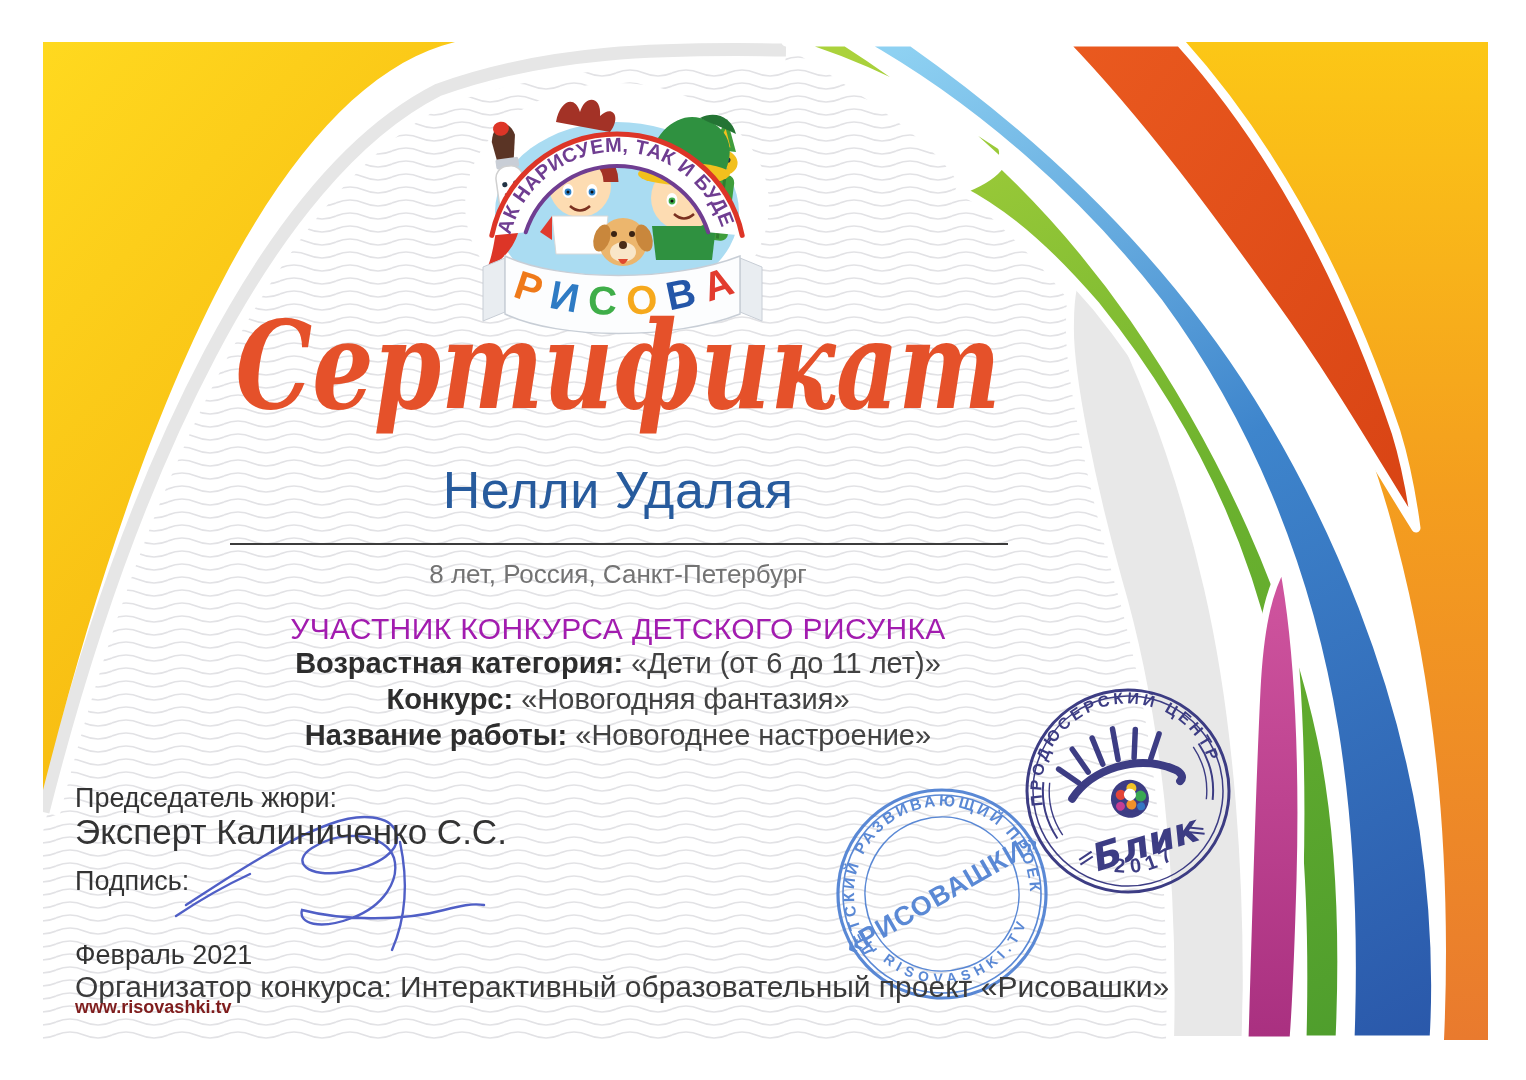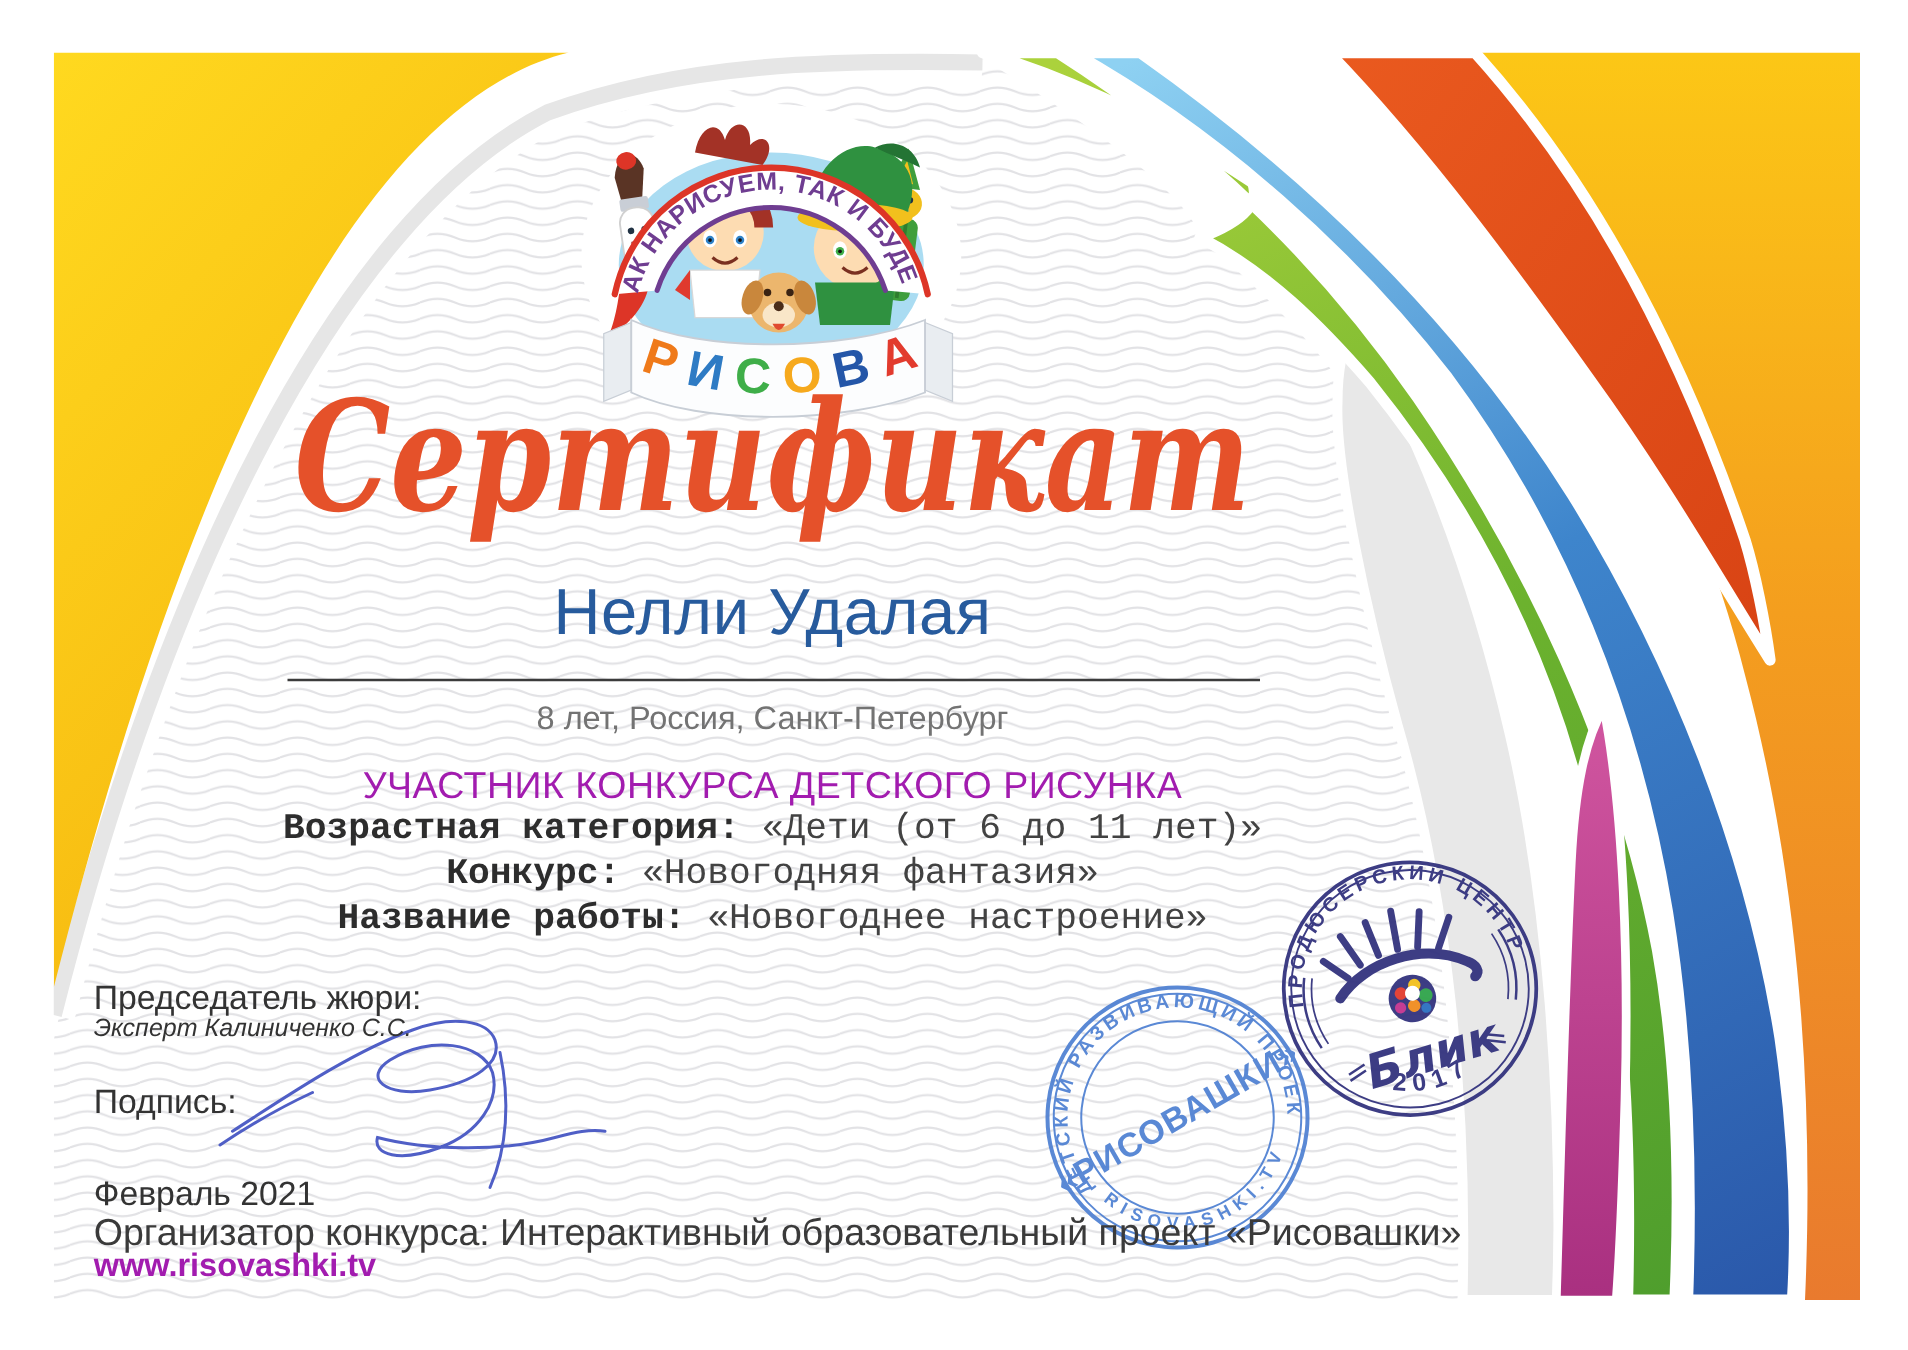--- a/index.html
+++ b/index.html
@@ -5,29 +5,29 @@
   html,body{margin:0;padding:0;background:#ffffff;}
   .stage{position:relative;width:1526px;height:1080px;background:#ffffff;overflow:hidden;
          font-family:"Liberation Sans",sans-serif;}
   svg.bg{position:absolute;left:0;top:0;}
   .ovl{position:absolute;white-space:nowrap;}
   .ctr{left:618px;transform:translateX(-50%);text-align:center;}
   .name-line{top:460px;font-size:52px;color:#275b9d;letter-spacing:0.5px;}
   .divider{left:230px;top:543px;width:778px;height:2px;background:#3c3c3c;}
   .details-line{top:559px;font-size:26px;color:#737373;}
   .participant-line{top:598px;font-size:30px;color:#a21caf;letter-spacing:0.4px;margin-top:14px;}
-  .rows{top:645px;font-size:29px;color:#424242;line-height:36px;font-family:Liberation Mono, monospace;}
+  .rows{top:645px;font-size:29px;color:#424242;line-height:36px;}
   .rows b{color:#2d2d2d;}
   .fl{left:75px;color:#333333;}
   .jury-title{top:783px;font-size:27px;}
-  .jury-name{top:812px;font-size:20px;font-style:italic;}
+  .jury-name{top:812px;font-size:35px;}
   .sig-label{top:866px;font-size:27px;}
   .date-line{top:940px;font-size:27px;}
   .org-line{top:970px;font-size:30px;color:#3a3a3a;}
-  .site-line{top:997px;font-size:26px;font-weight:bold;color:#a21caf;}
+  .site-line{top:997px;font-size:18px;font-weight:bold;color:#7f1d1d;}
 </style>
 </head>
 <body>
 
 <div class="stage">
 
 <svg class="bg" width="1526" height="1080" viewBox="0 0 1526 1080">
   <defs>
     <pattern id="wv" width="56" height="13" patternUnits="userSpaceOnUse">
       <path d="M0 8 Q14 2 28 8 T56 8" fill="none" stroke="#e2e2e5" stroke-width="1.7"></path>

